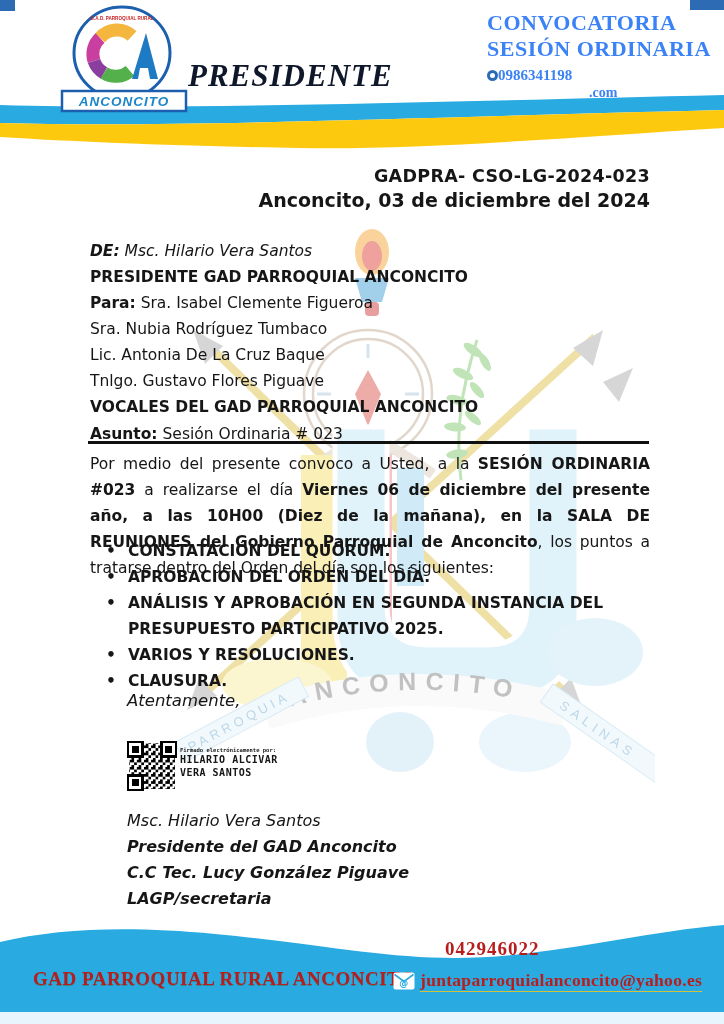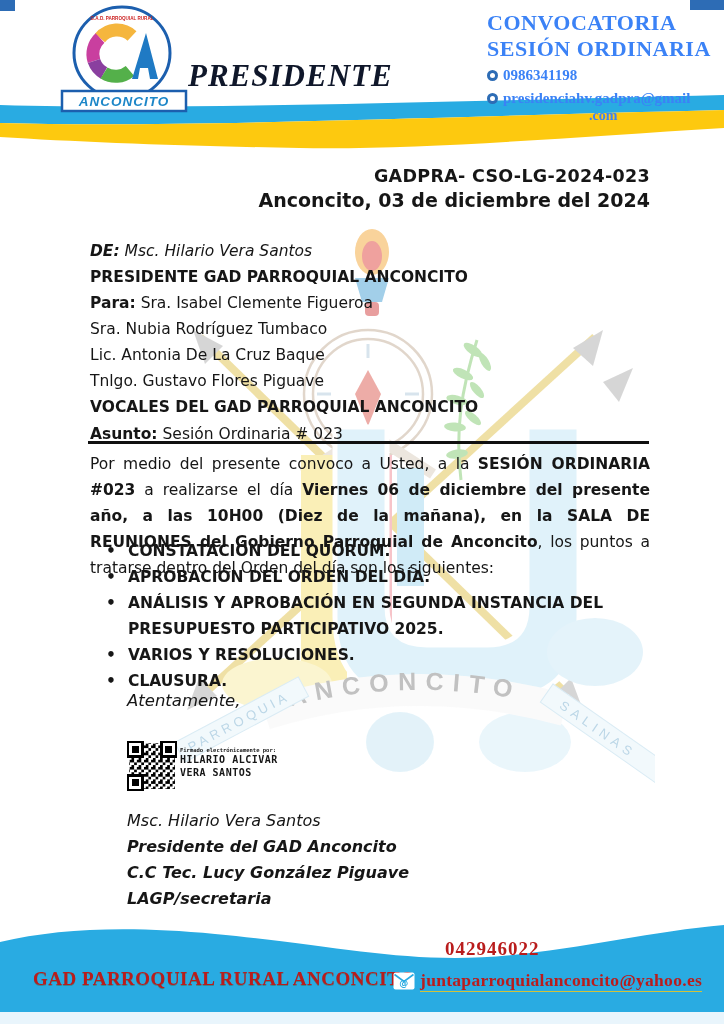--- a/index.html
+++ b/index.html
@@ -9,21 +9,21 @@
   .corner{position:absolute;background:#2d6cb5;z-index:3;}
   #corner-left{left:0;top:0;width:15px;height:11px;}
   #corner-right{right:0;top:0;width:34px;height:10px;}
   
   #logo{position:absolute;left:60px;top:5px;width:128px;height:108px;z-index:3;}
   #presidente{position:absolute;left:188px;top:58px;z-index:3;
      font-family:"Liberation Serif",serif;font-weight:bold;font-style:italic;
      font-size:31px;color:#0f172a;letter-spacing:1px;}
   #header-right{position:absolute;left:487px;top:10px;width:232px;z-index:3;color:#3b82f6;}
   .banner-line{font-family:"Liberation Serif",serif;font-weight:bold;font-size:22px;line-height:26px;letter-spacing:.5px;}
-  .contact-line{margin-top:4px;font-family:"Liberation Serif",serif;font-weight:bold;font-size:15px;line-height:19px;display:flex;align-items:center;gap:5px;}
+  .contact-line{margin-top:4px;font-family:"Liberation Serif",serif;font-weight:bold;font-size:15px;line-height:19px;display:flex;align-items:center;}
   .contact-line:first-of-type{margin-top:10px;}
   .hicon{width:11px;height:11px;border-radius:50%;background:#2d6cb5;position:relative;flex:0 0 auto;}
   .hicon::after{content:"";position:absolute;left:3px;top:3px;width:5px;height:5px;border-radius:50%;background:#fff;}
   #email-line2{margin-left:102px;font-family:"Liberation Serif",serif;font-weight:bold;font-size:14px;}
   #header-waves{position:absolute;left:0;top:86px;width:724px;height:80px;z-index:2;}
   
   #ref-block{position:absolute;right:74px;top:166px;text-align:right;z-index:1;}
   #doc-ref{font-weight:bold;font-size:17.5px;letter-spacing:.3px;}
   #doc-date{font-weight:bold;font-size:19px;margin-top:3px;}
   
@@ -155,24 +155,20 @@
   </svg>
 
   <div id="presidente">PRESIDENTE</div>
 
   <div id="header-right">
     <div class="banner-line">CONVOCATORIA</div>
     <div class="banner-line">SESIÓN ORDINARIA</div>
     <div class="contact-line">
       <span class="hicon"></span>
       <span>0986341198</span>
-    </div>
-    <div class="contact-line">
-      <span class="hicon"></span>
-      <span>presidenciahv.gadpra@gmail</span>
     </div>
     <div id="email-line2">.com</div>
   </div>
 
   <svg id="header-waves" viewBox="0 0 724 80" preserveAspectRatio="none">
     <path d="M0 19 C180 24, 430 16, 724 9 L724 24 C430 31, 180 42, 0 37 Z" fill="#29abe2"></path>
     <path d="M0 37 C180 42, 430 31, 724 24 L724 42 C560 52, 420 64, 300 62 C180 60, 80 56, 0 51 Z" fill="#fdc90f"></path>
   </svg>
 
   <div id="ref-block">

